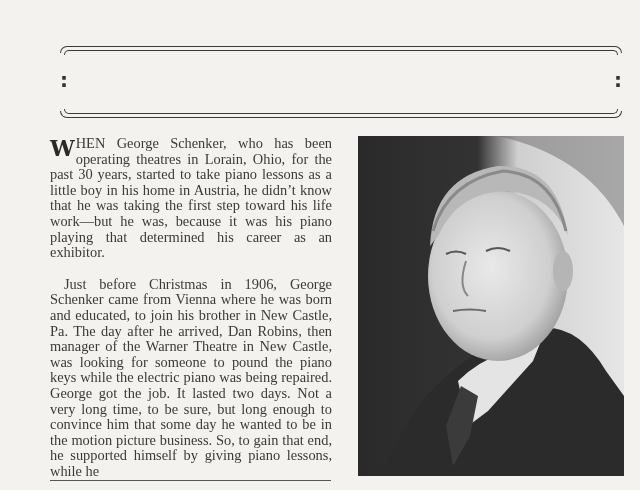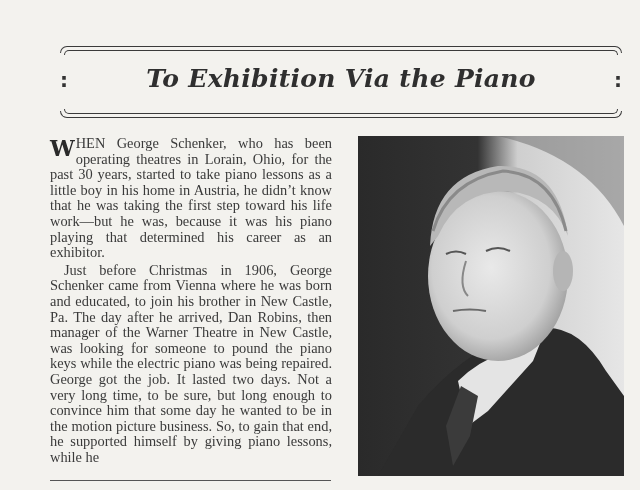--- a/index.html
+++ b/index.html
@@ -37,41 +37,40 @@
     position: absolute; left: 0; right: 0; top: 18px; text-align: center;
     font-family: "DejaVu Serif", serif; font-style: italic; font-weight: bold;
     font-size: 25px; color: #2f2f2f; letter-spacing: 0.3px;
   }
   .article {
     position: absolute; left: 50px; top: 136px; width: 282px;
     font-family: "Liberation Serif", serif; font-size: 14.4px; line-height: 15.6px;
     color: #3a3a3a; text-align: justify;
   }
   .article p { margin: 0; }
-  .article p + p { text-indent: 14px; margin-top: 2px; }
+  .article p + p { text-indent: 14px; margin-top: 16px; }
   .dropcap {
     font-family: "DejaVu Serif", serif; font-weight: bold; font-size: 22px;
     float: left; line-height: 22px; margin-right: 1px; margin-top: 1px; color: #2a2a2a;
   }
   .bottom-rule {
     position: absolute; left: 50px; top: 480px; width: 281px; height: 0;
     border-top: 1.5px solid #555;
   }
   .photo {
     position: absolute; left: 358px; top: 136px; width: 266px; height: 340px;
     overflow: hidden; background: #2b2b2b;
   }
 </style>
 </head>
 <body>
 
 <div class="title-box">
   <div class="rule-top"></div>
   <span class="colon left">:</span>
-  <div class="title">To Exhibition Via the Piano</div>
   <span class="colon right">:</span>
   <div class="rule-bot"></div>
 </div>
 
 <div class="article">
   <p><span class="dropcap">W</span><span>HEN George Schenker, who has been operating theatres in Lorain, Ohio, for the past 30 years, started to take piano lessons as a little boy in his home in Austria, he didn’t know that he was taking the first step toward his life work—but he was, because it was his piano playing that determined his career as an exhibitor.</span></p>
   <p>Just before Christmas in 1906, George Schenker came from Vienna where he was born and educated, to join his brother in New Castle, Pa.  The day after he arrived, Dan Robins, then manager of the Warner Theatre in New Castle, was looking for someone to pound the piano keys while the electric piano was being repaired. George got the job.  It lasted two days. Not a very long time, to be sure, but long enough to convince him that some day he wanted to be in the motion picture business.  So, to gain that end, he supported himself by giving piano lessons, while he</p>
 </div>
 
 <div class="bottom-rule"></div>

